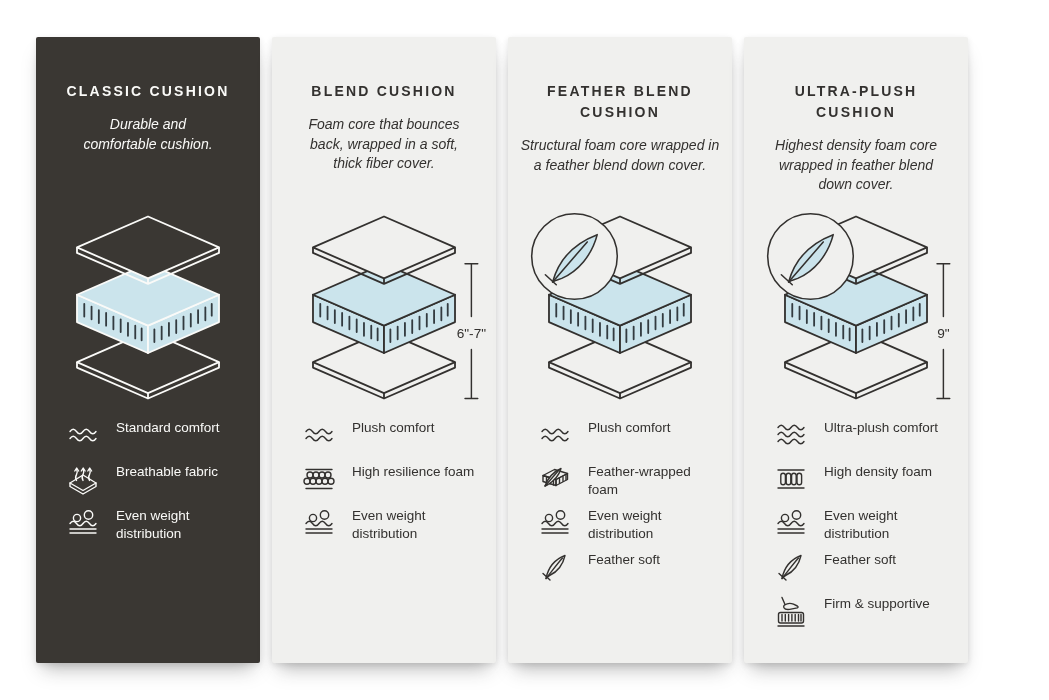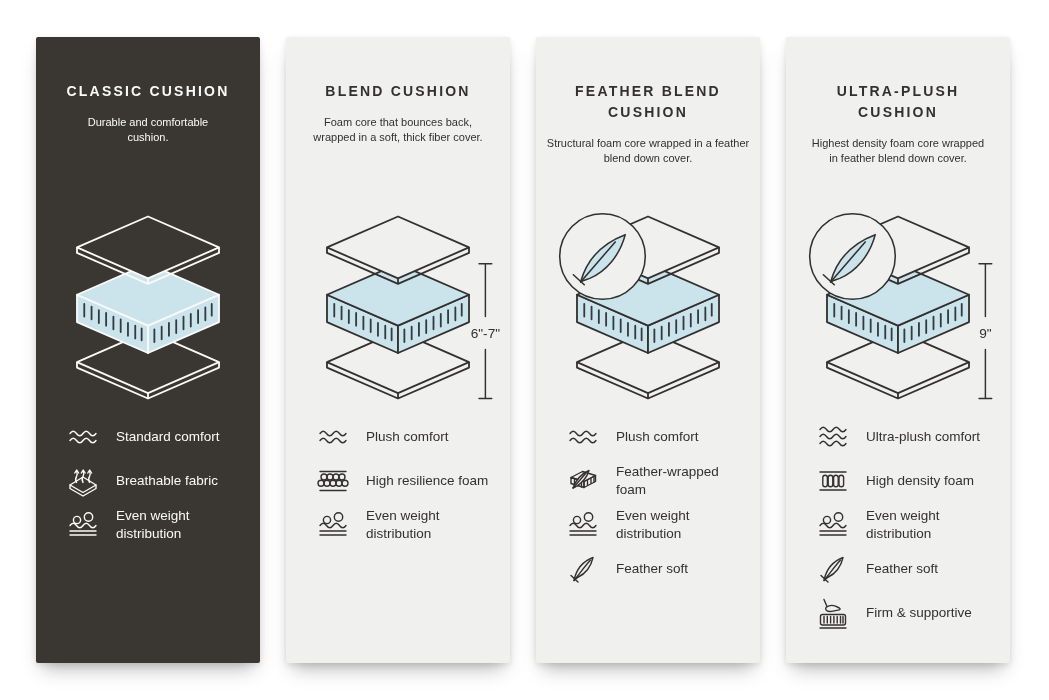--- a/index.html
+++ b/index.html
@@ -1,48 +1,48 @@
 <!DOCTYPE html>
 <html><head>
 <meta charset="utf-8">
 <style>
   html,body{margin:0;padding:0;background:#ffffff;}
   body{width:1049px;height:700px;overflow:hidden;font-family:"Liberation Sans",sans-serif;}
   .board{position:relative;width:1049px;height:552px;box-sizing:border-box;
-         display:flex;gap:26px;padding:37px 0 0 36px;}
+         display:flex;gap:12px;padding:37px 0 0 36px;}
   .card{width:224px;height:626px;border-radius:2px;flex:0 0 224px;
         box-shadow:0 12px 18px -7px rgba(40,40,40,0.35),0 2px 6px rgba(0,0,0,0.10);
         display:flex;flex-direction:column;box-sizing:border-box;}
   .card.light{--card-bg:#f0f0ee;background:var(--card-bg);color:#33312f;}
   .card.dark{--card-bg:#3a3733;background:var(--card-bg);color:#fafaf8;}
 
   .card-header{padding-top:44px;height:128px;}
   .card-title{font-size:14px;font-weight:bold;letter-spacing:2.2px;text-align:center;
               margin:0 12px;line-height:1.5;}
-  .card-desc{font-size:11px;text-align:center;margin:13px auto 0;line-height:1.4;}
+  .card-desc{font-size:14px;text-align:center;margin:13px auto 0;line-height:1.4;font-style:italic;}
   .card:nth-child(1) .card-desc{max-width:145px;}
   .card:nth-child(2) .card-desc{max-width:172px;}
   .card:nth-child(3) .card-desc{max-width:206px;}
   .card:nth-child(4) .card-desc{max-width:178px;}
 
   .illu{height:196px;display:flex;align-items:center;justify-content:center;}
   .illu svg{width:210px;height:193px;}
 
   .cushion .slab{fill:var(--card-bg);stroke:currentColor;stroke-width:2;stroke-linejoin:round;}
   .cushion .rim{fill:none;stroke:currentColor;stroke-width:2;stroke-linejoin:round;}
   .cushion .foam{fill:#cbe4ec;stroke:currentColor;stroke-width:2;stroke-linejoin:round;}
   .cushion .hatch{fill:none;stroke:#333b40;stroke-width:2;stroke-linecap:round;}
   .badge circle{fill:var(--card-bg);stroke:currentColor;stroke-width:1.7;}
   .badge .blade{fill:#cbe4ec;stroke:currentColor;stroke-width:1.7;stroke-linejoin:round;}
   .badge .spine{fill:none;stroke:currentColor;stroke-width:1.7;stroke-linecap:round;}
   .dim path{fill:none;stroke:currentColor;stroke-width:1.6;stroke-linecap:round;}
   .dim text{fill:currentColor;font-size:15px;font-family:"Liberation Sans",sans-serif;}
 
   .features{margin-top:14px;}
-  .feature{display:flex;align-items:center;gap:16px;padding-left:30px;
+  .feature{display:flex;align-items:flex-start;gap:16px;padding-left:30px;
            min-height:36px;margin-bottom:8px;}
   .ficon{flex:0 0 34px;width:34px;display:flex;justify-content:center;}
   .ficon svg{width:32px;height:32px;}
   .ficon path,.ficon circle,.ficon rect{fill:none;stroke:currentColor;stroke-width:1.4;
            stroke-linecap:round;stroke-linejoin:round;}
   .ficon .fillbg{fill:var(--card-bg);}
   .flabel{font-size:13.5px;line-height:1.3;width:132px;}
 </style>
 </head>
 <body>

